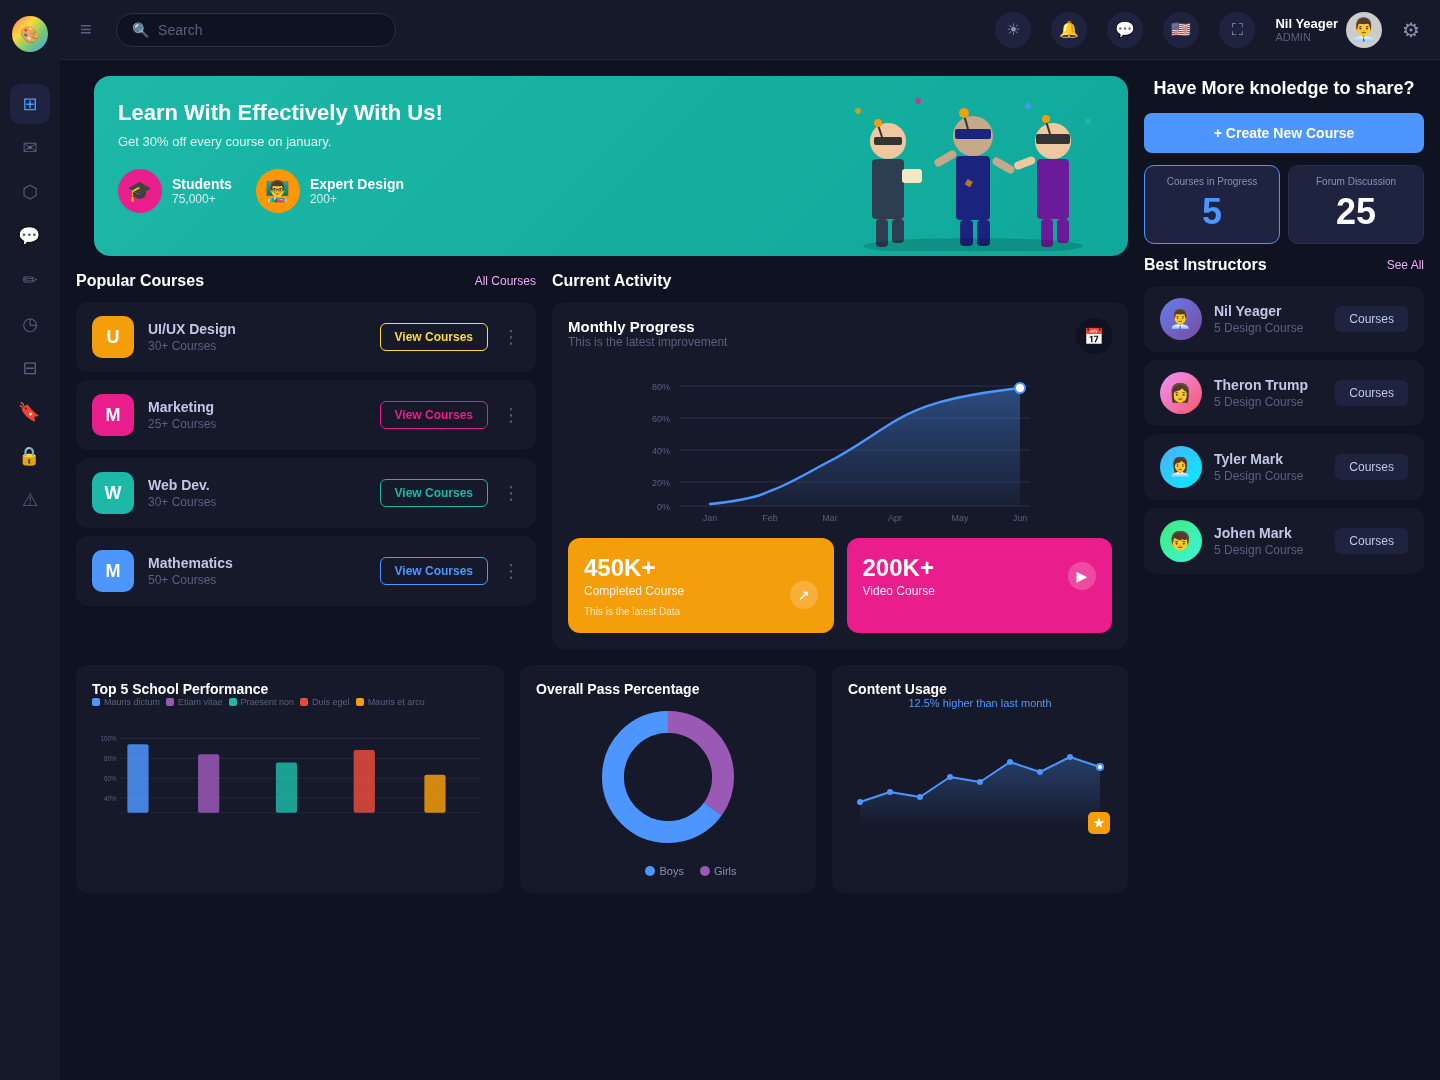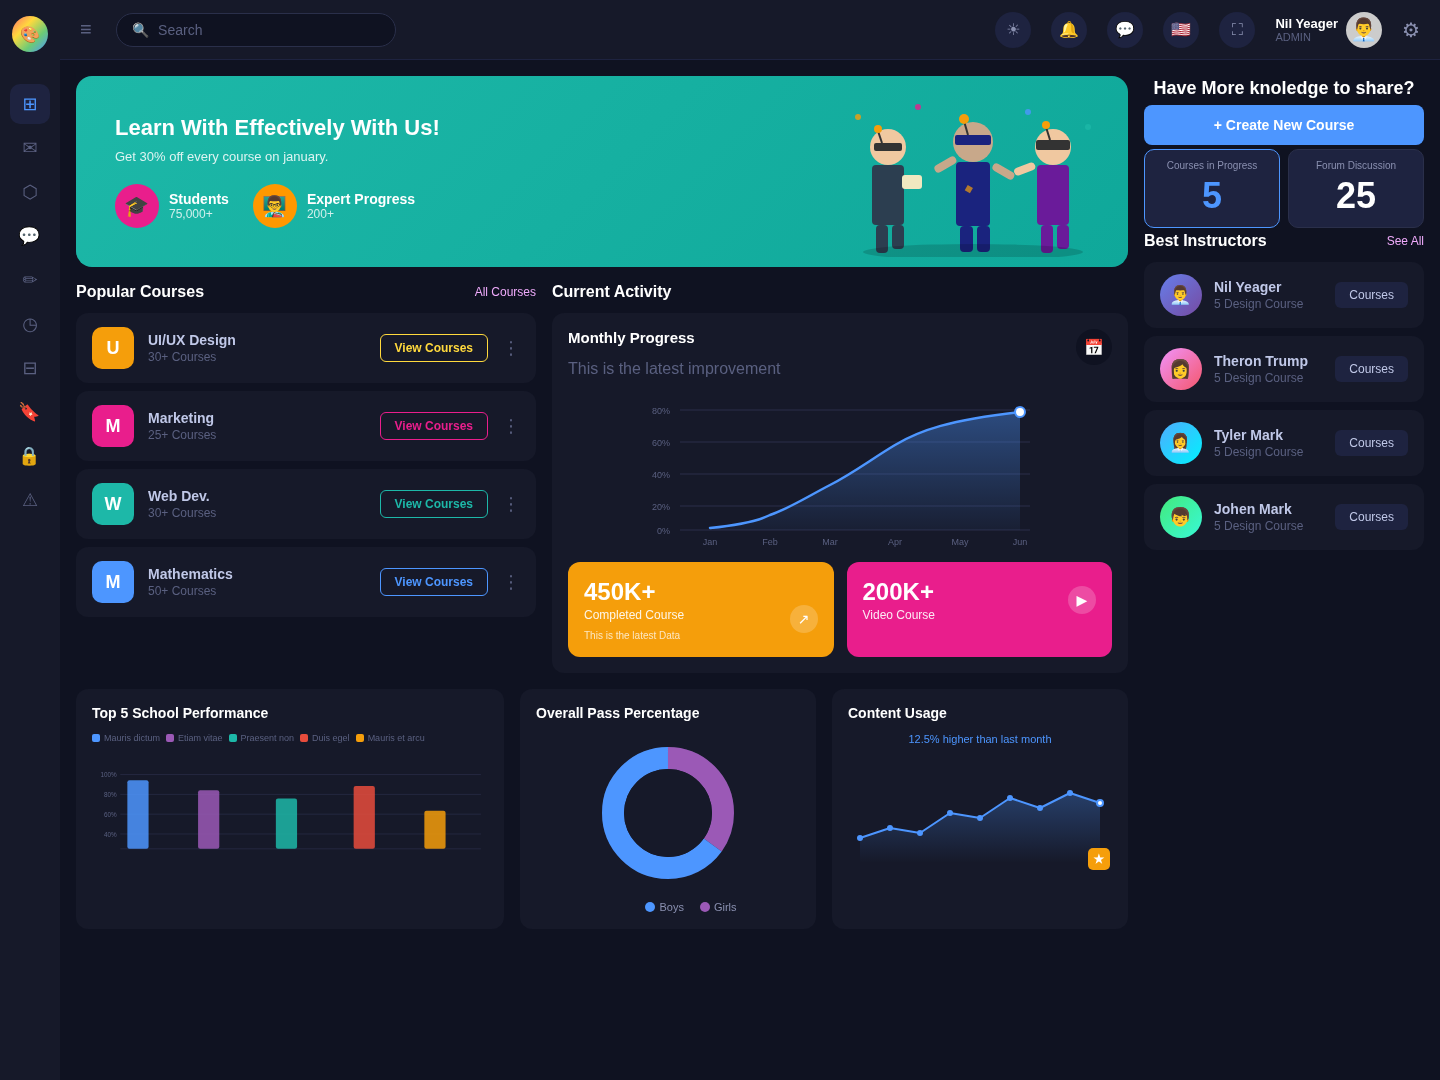--- a/index.html
+++ b/index.html
@@ -25,24 +25,24 @@
     .header-icon-btn { width: 36px; height: 36px; display: flex; align-items: center; justify-content: center; background: #1e2340; border-radius: 50%; cursor: pointer; font-size: 16px; color: #8a90b0; }
     .user-info { display: flex; align-items: center; gap: 8px; cursor: pointer; }
     .user-name { font-size: 13px; font-weight: 600; }
     .user-role { font-size: 11px; color: #5a6080; }
     .user-avatar { width: 36px; height: 36px; border-radius: 50%; background: #ccc; overflow: hidden; display: flex; align-items: center; justify-content: center; }
     .settings-icon { color: #8a90b0; font-size: 20px; cursor: pointer; }
 
     
     .content { flex: 1; overflow-y: auto; padding: 16px; display: flex; gap: 16px; }
     .content-left { flex: 1; display: flex; flex-direction: column; gap: 16px; }
-    .content-right { width: 280px; flex-shrink: 0; display: flex; flex-direction: column; gap: 4px; }
-
-    
-    .banner { background: linear-gradient(135deg, #1db8a8, #0fa89a); border-radius: 16px; padding: 39px; position: relative; overflow: hidden; min-height: 180px; }
+    .content-right { width: 280px; flex-shrink: 0; display: flex; flex-direction: column; gap: 12px; }
+
+    
+    .banner { background: linear-gradient(135deg, #1db8a8, #0fa89a); border-radius: 16px; padding: 24px; position: relative; overflow: hidden; min-height: 180px; margin-left: 18px; }
     .banner-title { font-size: 22px; font-weight: 700; color: #fff; margin-bottom: 8px; }
     .banner-subtitle { font-size: 13px; color: rgba(255,255,255,0.85); margin-bottom: 20px; }
     .banner-stats { display: flex; gap: 24px; }
     .banner-stat { display: flex; align-items: center; gap: 10px; }
     .banner-stat-icon { width: 44px; height: 44px; border-radius: 50%; display: flex; align-items: center; justify-content: center; font-size: 20px; }
     .stat-pink { background: #e91e8c; }
     .stat-orange { background: #ff9800; }
     .banner-stat-text .label { font-size: 14px; font-weight: 600; }
     .banner-stat-text .value { font-size: 12px; color: rgba(255,255,255,0.8); }
     .banner-illustration { position: absolute; right: 20px; top: 0; bottom: 0; display: flex; align-items: center; }
@@ -77,21 +77,21 @@
 
     
     .middle-row { display: flex; gap: 16px; }
     .popular-section { flex: 0 0 460px; }
     .activity-section { flex: 1; }
 
     
     .chart-card { background: #161929; border-radius: 12px; padding: 16px; }
     .chart-header { display: flex; justify-content: space-between; align-items: flex-start; margin-bottom: 12px; }
     .chart-title { font-size: 15px; font-weight: 600; }
-    .chart-subtitle { font-size: 16px; color: #5a6080; margin-top: 14px; }
+    .chart-subtitle { font-size: 12px; color: #5a6080; margin-top: 0; }
     .chart-icon-btn { width: 36px; height: 36px; background: #0f1221; border-radius: 50%; display: flex; align-items: center; justify-content: center; font-size: 16px; color: #5a6080; cursor: pointer; }
 
     
     .chart-area { width: 100%; height: 160px; }
 
     
     .stats-row { display: flex; gap: 13px; margin-top: 8px; }
     .stat-card { flex: 1; border-radius: 12px; padding: 16px; }
     .stat-card-yellow { background: #f59e0b; }
     .stat-card-pink { background: #e91e8c; }
@@ -109,21 +109,21 @@
     .instructor-courses { font-size: 12px; color: #5a6080; margin-top: 2px; }
     .courses-btn { padding: 6px 14px; background: #1e2340; border-radius: 6px; font-size: 12px; color: #c0c8e8; cursor: pointer; border: none; white-space: nowrap; }
 
     
     .bottom-row { display: flex; gap: 16px; }
     .bottom-card { background: #161929; border-radius: 12px; padding: 16px; }
     .school-perf { flex: 1.2; }
     .pass-pct { flex: 0.8; }
     .content-usage { flex: 0.8; }
 
-    .bottom-title { font-size: 14px; font-weight: 600; margin-bottom: 12px; }
+    .bottom-title { font-size: 14px; font-weight: 600; margin-bottom: 0; }
     .bar-chart-labels { display: flex; gap: 6px; font-size: 9px; color: #5a6080; margin-bottom: 4px; flex-wrap: wrap; }
     .legend-item { display: flex; align-items: center; gap: 4px; }
     .legend-dot { width: 8px; height: 8px; border-radius: 2px; }
 
     
     .donut-container { display: flex; flex-direction: column; align-items: center; }
     .donut-legend { display: flex; gap: 16px; margin-top: 8px; font-size: 11px; color: #8a90b0; margin-left: 46px; }
     .legend-circle { width: 10px; height: 10px; border-radius: 50%; }
 
     
@@ -199,21 +199,21 @@
           <div class="banner-stat">
             <div class="banner-stat-icon stat-pink">🎓</div>
             <div class="banner-stat-text">
               <div class="label">Students</div>
               <div class="value">75,000+</div>
             </div>
           </div>
           <div class="banner-stat">
             <div class="banner-stat-icon stat-orange">👨‍🏫</div>
             <div class="banner-stat-text">
-              <div class="label">Expert Progress</div>
+              <div class="label">Expert Design</div>
               <div class="value">200+</div>
             </div>
           </div>
         </div>
 
         <div class="banner-illustration">
           <svg width="280" height="170" viewBox="0 0 280 170">
 
             <circle cx="60" cy="60" r="18" fill="#f0c8a0"></circle>
             <rect x="44" y="78" width="32" height="60" rx="4" fill="#2c3e50"></rect>

